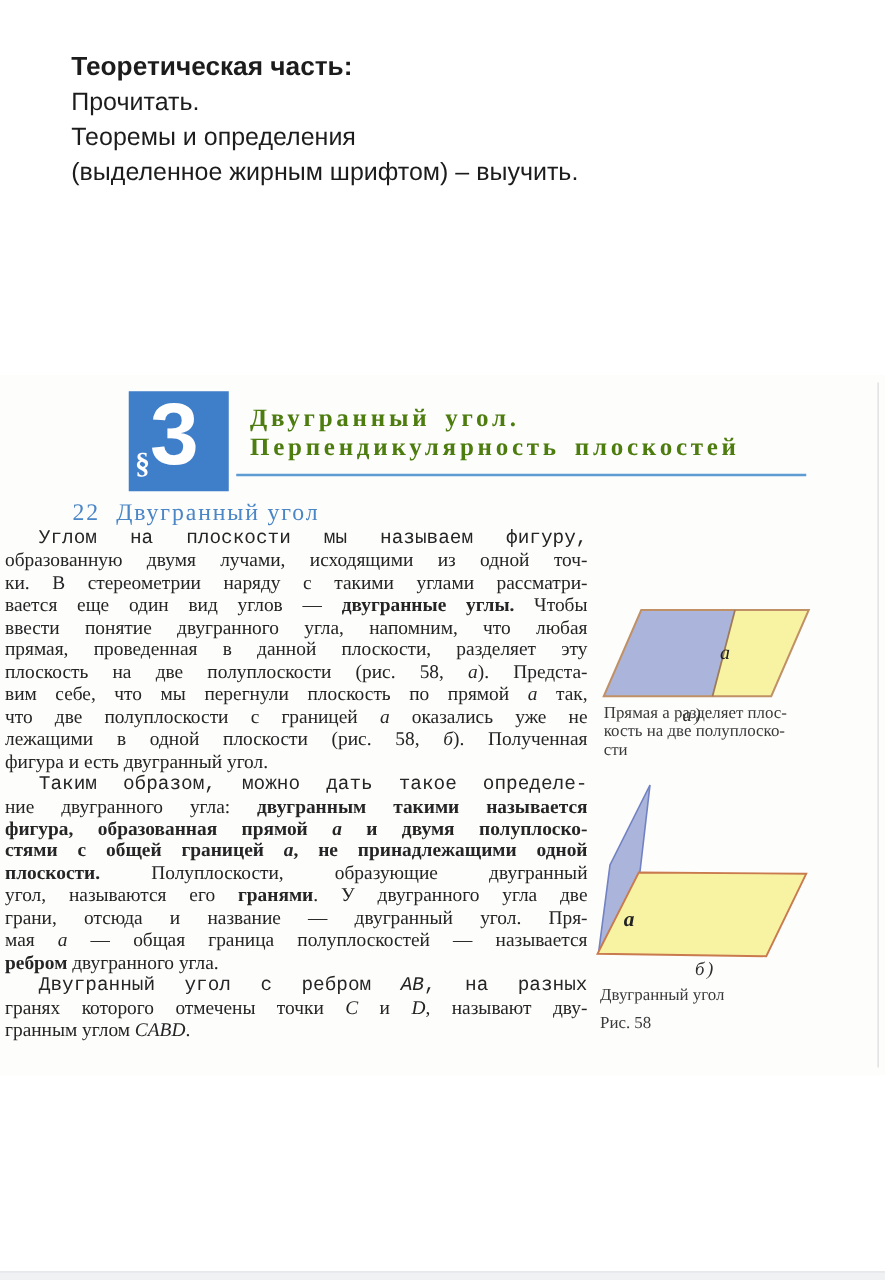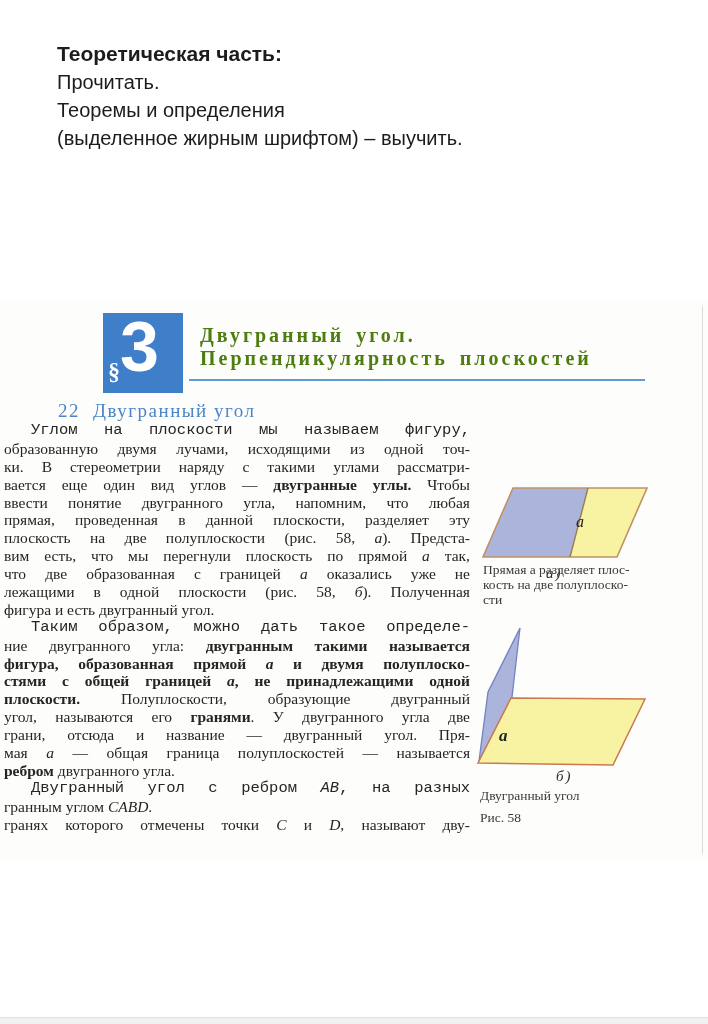--- a/index.html
+++ b/index.html
@@ -75,36 +75,36 @@
   </div>
 
   <div class="bodycol">
       <div class="bline indent"><span>Углом на плоскости мы называем фигуру,</span></div>
       <div class="bline"><span>образованную двумя лучами, исходящими из одной точ-</span></div>
       <div class="bline"><span>ки. В стереометрии наряду с такими углами рассматри-</span></div>
       <div class="bline"><span>вается еще один вид углов — </span><span class="b">двугранные углы.</span><span> Чтобы</span></div>
       <div class="bline"><span>ввести понятие двугранного угла, напомним, что любая</span></div>
       <div class="bline"><span>прямая, проведенная в данной плоскости, разделяет эту</span></div>
       <div class="bline"><span>плоскость на две полуплоскости (рис. 58, </span><span class="i">а</span><span>). Предста-</span></div>
-      <div class="bline"><span>вим есть, что мы перегнули плоскость по прямой </span><span class="i">а</span><span> так,</span></div>
-      <div class="bline"><span>что две образованная с границей </span><span class="i">а</span><span> оказались уже не</span></div>
+      <div class="bline"><span>вим себе, что мы перегнули плоскость по прямой </span><span class="i">а</span><span> так,</span></div>
+      <div class="bline"><span>что две полуплоскости с границей </span><span class="i">а</span><span> оказались уже не</span></div>
       <div class="bline"><span>лежащими в одной плоскости (рис. 58, </span><span class="i">б</span><span>). Полученная</span></div>
       <div class="bline lastline"><span>фигура и есть двугранный угол.</span></div>
       <div class="bline indent"><span>Таким образом, можно дать такое определе-</span></div>
       <div class="bline"><span>ние двугранного угла: </span><span class="b">двугранным такими называется</span></div>
       <div class="bline"><span class="b">фигура, образованная прямой </span><span class="b i">а</span><span class="b"> и двумя полуплоско-</span></div>
       <div class="bline"><span class="b">стями с общей границей </span><span class="b i">а</span><span class="b">, не принадлежащими одной</span></div>
       <div class="bline"><span class="b">плоскости. </span><span>Полуплоскости, образующие двугранный</span></div>
       <div class="bline"><span>угол, называются его </span><span class="b">гранями</span><span>. У двугранного угла две</span></div>
       <div class="bline"><span>грани, отсюда и название — двугранный угол. Пря-</span></div>
       <div class="bline"><span>мая </span><span class="i">а</span><span> — общая граница полуплоскостей — называется</span></div>
       <div class="bline lastline"><span class="b">ребром</span><span> двугранного угла.</span></div>
       <div class="bline indent"><span>Двугранный угол с ребром </span><span class="i">AB</span><span>, на разных</span></div>
+      <div class="bline"><span>гранях которого отмечены точки </span><span class="i">C</span><span> и </span><span class="i">D</span><span>, называют дву-</span></div>
       <div class="bline lastline"><span>гранным углом </span><span class="i">CABD</span><span>.</span></div>
-      <div class="bline"><span>гранях которого отмечены точки </span><span class="i">C</span><span> и </span><span class="i">D</span><span>, называют дву-</span></div>
     </div>
 
   <svg class="figsvg" style="left:476px;top:482px;" width="180" height="82" viewBox="476 482 180 82">
     <polygon points="513,488 588,488 570,557 483,557" fill="#abb5dc" stroke="none"></polygon>
     <polygon points="588,488 647,488 617,557 570,557" fill="#f8f3a2" stroke="none"></polygon>
     <polygon points="513,488 647,488 617,557 483,557" fill="none" stroke="#c09166" stroke-width="1.6"></polygon>
     <line x1="588" y1="488" x2="570" y2="557" stroke="#9d7a58" stroke-width="1.4"></line>
     <text x="576" y="527" font-family="Liberation Serif, serif" font-style="italic" font-size="16" fill="#222">a</text>
   </svg>
   <div class="figletter" style="left:546px;top:565px;">а)</div>

